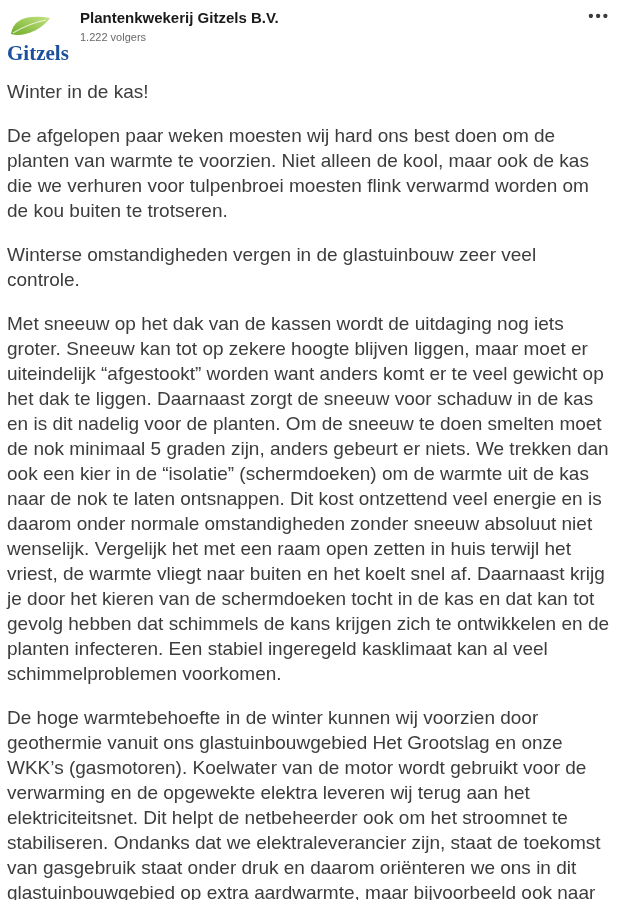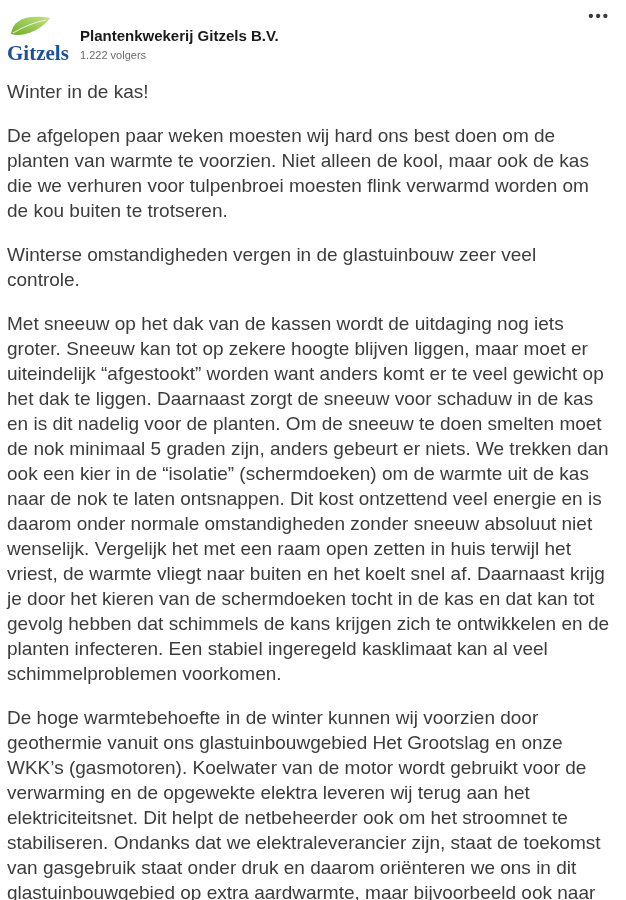--- a/index.html
+++ b/index.html
@@ -29,21 +29,21 @@
     position: absolute; left: 3px; bottom: 0;
     font-family: "Liberation Serif", "DejaVu Serif", serif;
     font-weight: 700; font-size: 21px; letter-spacing: 0px;
     color: #1c4f9c;
   }
   .leaf { position: absolute; left: 6px; top: 0; width: 42px; height: 22px; }
 
   .header-meta { margin-left: 10px; padding-top: 2px; flex: 1 1 auto; }
   .company-name {
     font-size: 15px; font-weight: 700; color: #1a1a1a;
-    line-height: 20px; cursor: pointer; margin-top: 18px;
+    line-height: 20px; cursor: pointer;
   }
   .followers { font-size: 11px; color: #696969; line-height: 18px; }
   .time-row { font-size: 13px; color: #696969; line-height: 18px; display: flex; align-items: center; gap: 4px; }
   .globe-icon { width: 15px; height: 15px; display: inline-block; margin-left: 1px; }
 
   .overflow-btn {
     background: none; border: none; cursor: pointer;
     color: #3b3b3b; font-size: 15px; font-weight: 700;
     letter-spacing: 2px; line-height: 12px;
     padding: 4px 6px; margin-top: 0;

